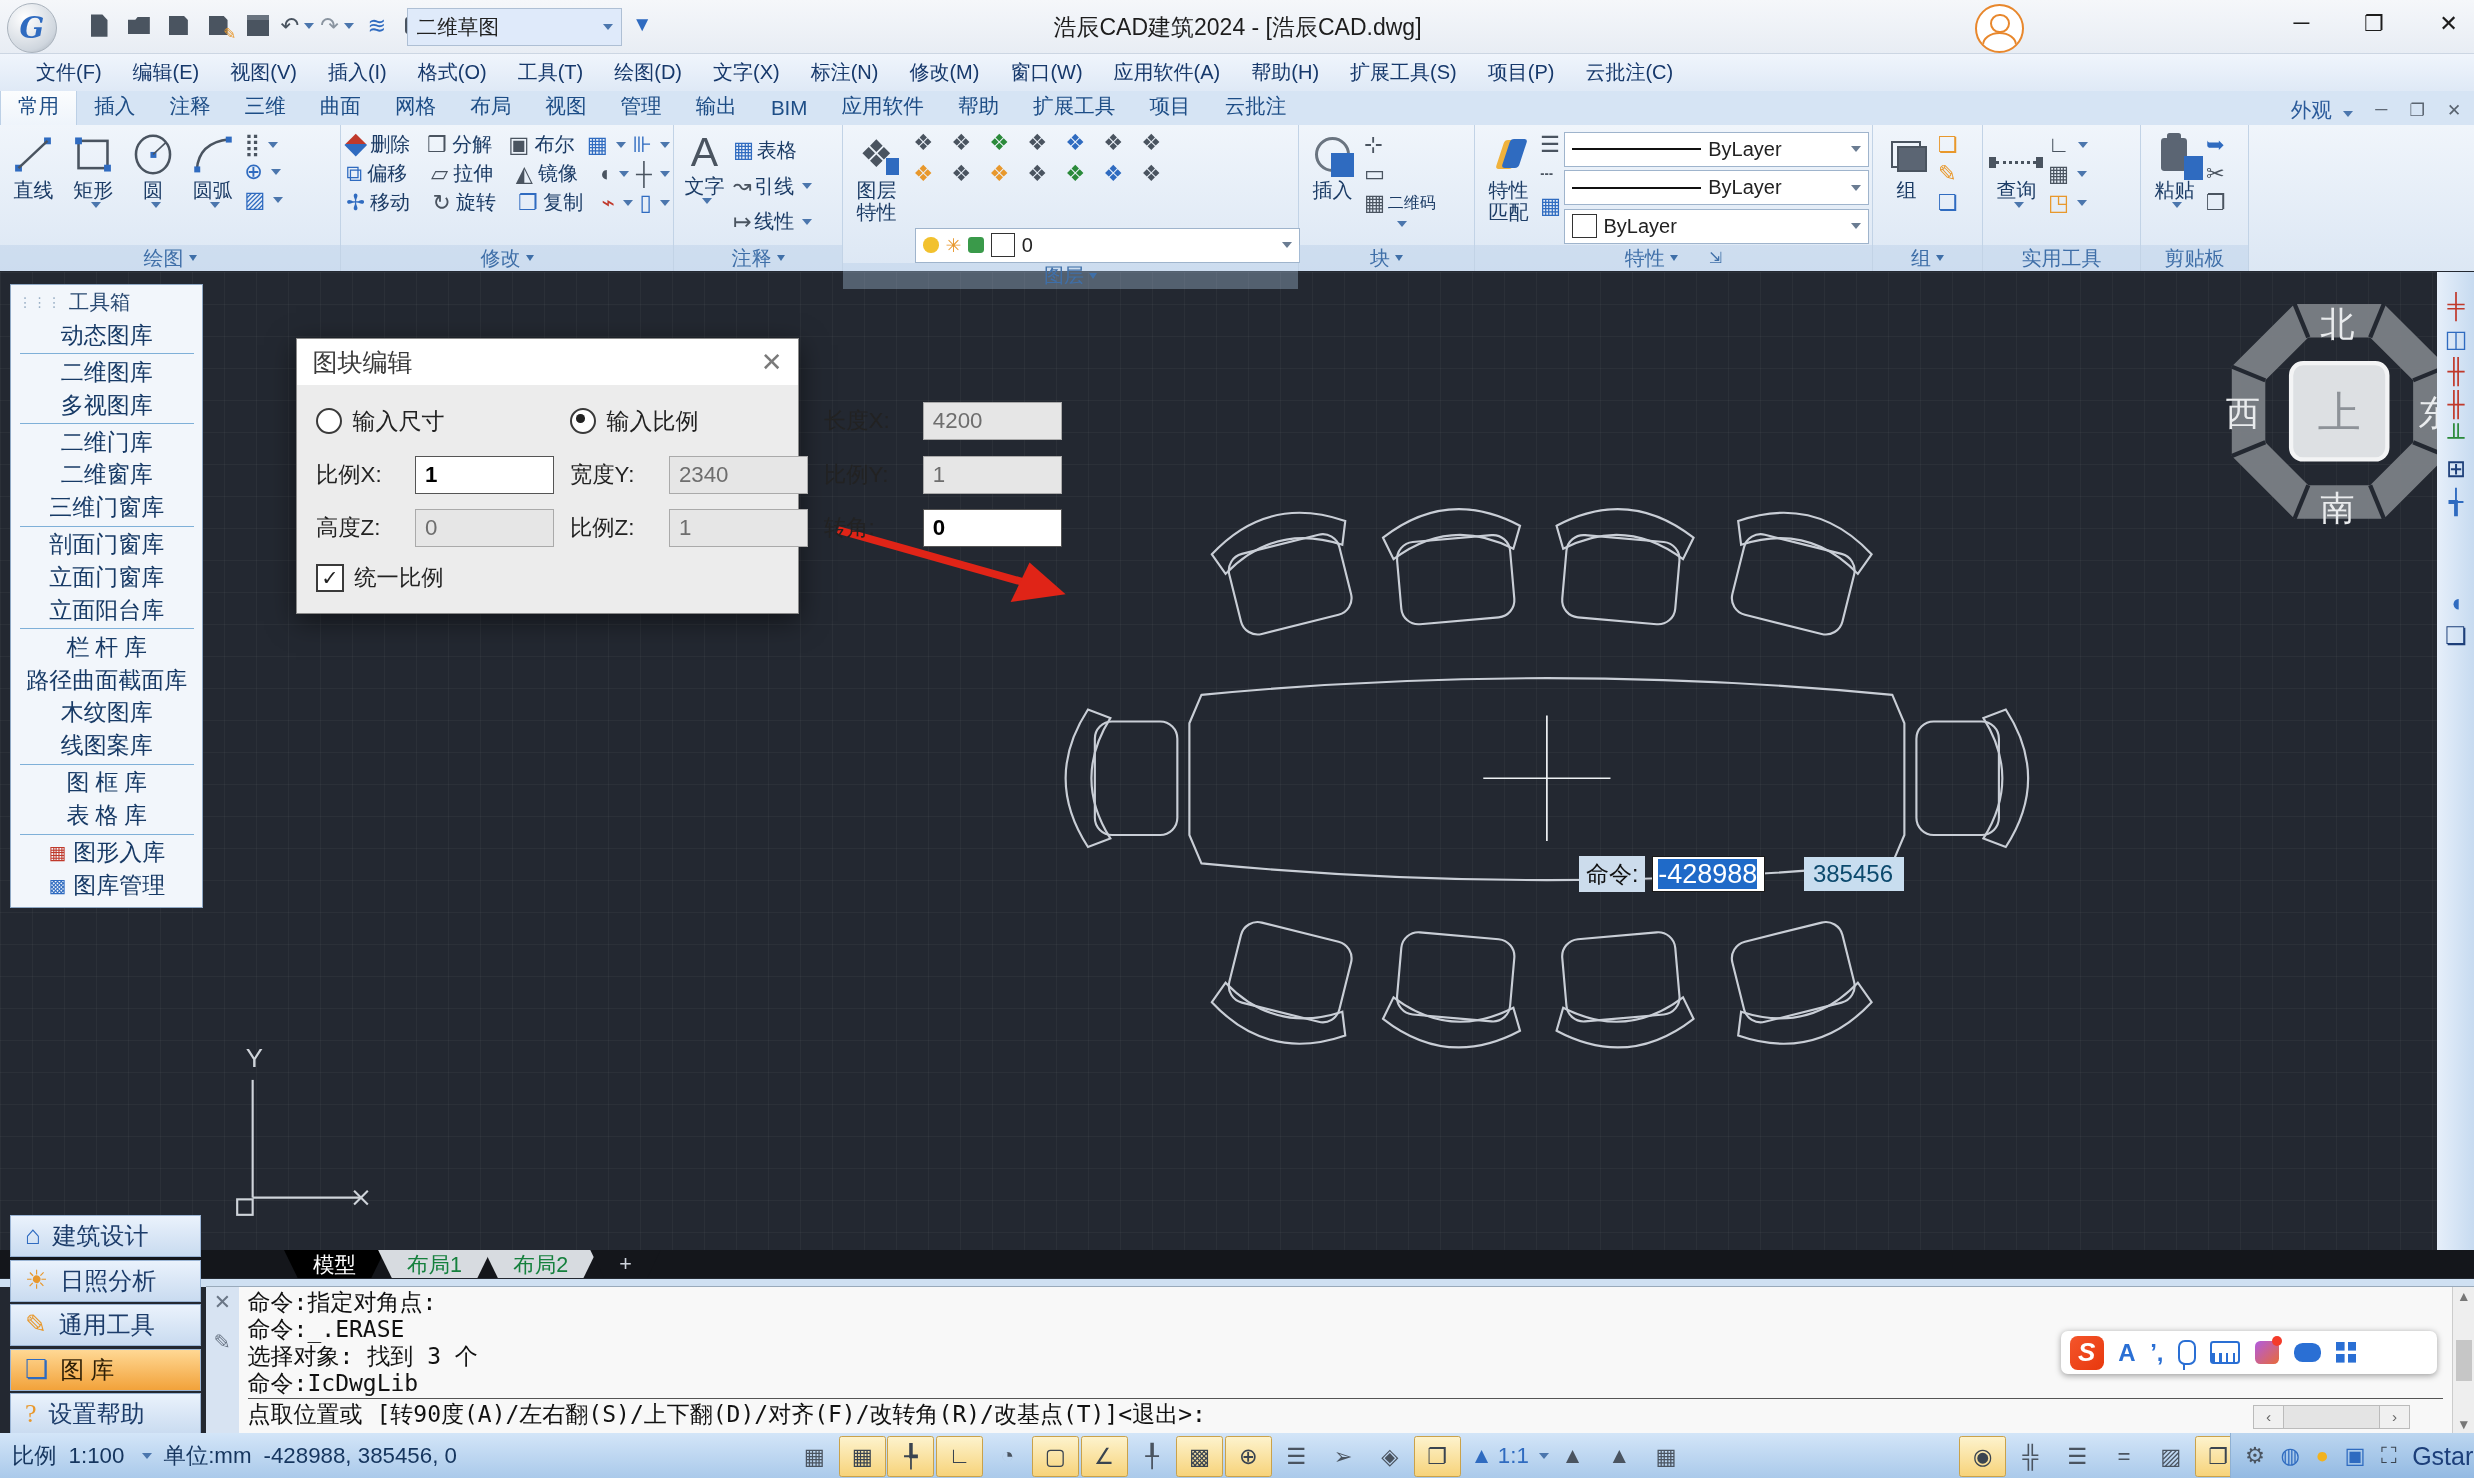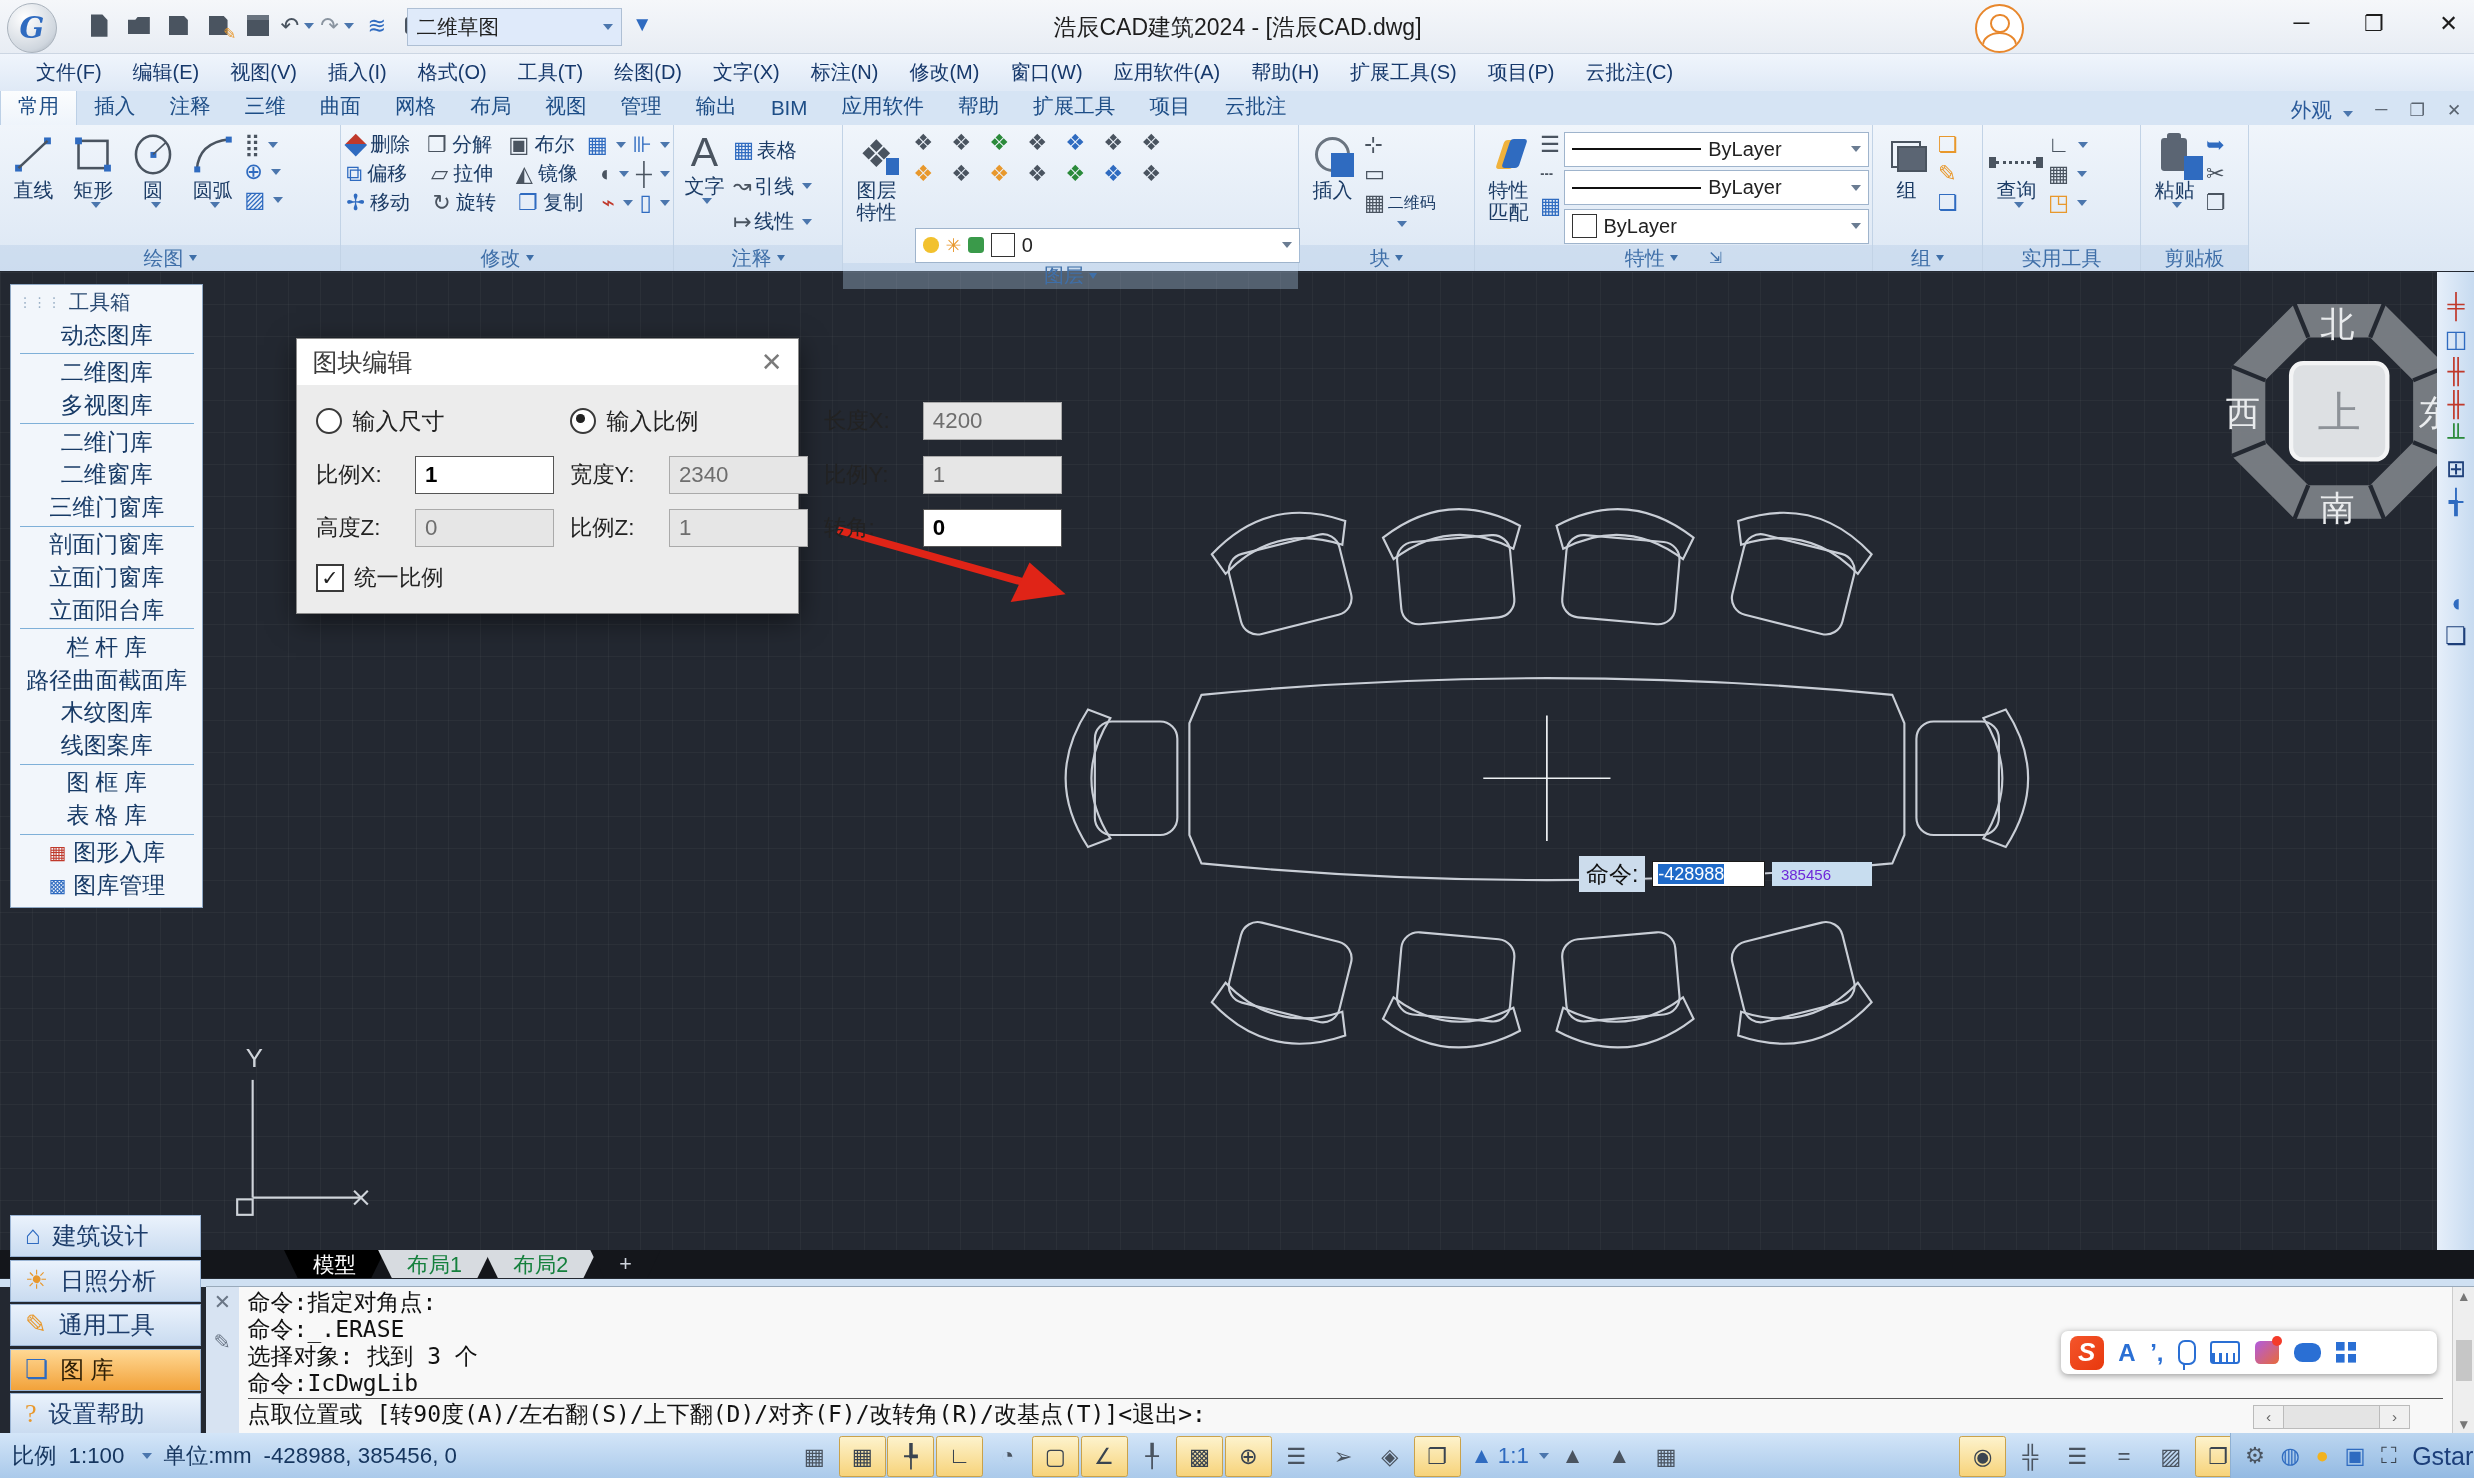--- a/index.html
+++ b/index.html
@@ -105,23 +105,23 @@
   .fieldrow{display:flex;align-items:center;gap:10.3px;font-size:22.3px;color:#222;}
   .fieldrow .flab{width:89px;}
   .fld{width:120px;height:36px;display:flex;align-items:center;padding:0 8.6px;font-size:22.3px;}
   .fld.dis{background:#e6e6e6;border:0.9px solid #aaa;color:#6e6e6e;}
   .fld.en{background:#fff;border:1.7px solid #555;color:#000;font-weight:bold;}
   .chk{width:24px;height:24px;border:2.6px solid #3a3a3a;background:#fff;display:flex;align-items:center;justify-content:center;
      font-size:20.6px;color:#222;font-weight:bold;}
   
   .cmdov{left:1579px;top:856px;z-index:20;display:flex;align-items:center;gap:6.9px;height:36px;}
   .cmdov .lab{background:#ccdcec;color:#111;font-size:23px;padding:2.6px 6.9px;}
-  .cmdov .in1{background:#fff;border:1.7px solid #1a1a1a;padding:1.7px 5.2px;font-size:18px;min-width:101px;}
+  .cmdov .in1{background:#fff;border:1.7px solid #1a1a1a;padding:1.7px 5.2px;font-size:27px;min-width:101px;}
   .cmdov .in1 b{background:#1f6ac8;color:#fff;font-weight:normal;}
-  .cmdov .in2{background:#c8ddef;color:#6d28d9;font-size:15px;padding:3.4px 8.6px;min-width:82px;}
+  .cmdov .in2{background:#c8ddef;color:#0c4a6e;font-size:24px;padding:3.4px 8.6px;min-width:82px;margin-left:32px;}
   
   .tabstrip{left:0;top:1250px;width:2475px;height:28px;background:#14161b;z-index:8;display:flex;align-items:stretch;padding-left:284px;}
   .ltab{clip-path:polygon(0 0,100% 0,calc(100% - 13.7px) 100%,13.7px 100%);padding:1.7px 29px 0 29px;
      font-size:21.5px;display:flex;align-items:center;background:#d7dbe0;color:#15803d;margin-right:-6.9px;}
   .ltab.active{background:#000;color:#fff;outline:1.7px solid #cfd4dc;font-family:Liberation Mono, monospace;}
   .ltab.plus{background:#14161b;color:#cfd4dc;outline:0.9px solid #555;}
   .hscroll{left:0;top:1279px;width:2475px;height:7.7px;background:#cfe0f2;z-index:8;}
   
   .cmdwin{left:206px;top:1286px;width:2269px;height:147px;background:#f8f8f8;z-index:9;display:flex;
      border-top:0.9px solid #9ab;}

